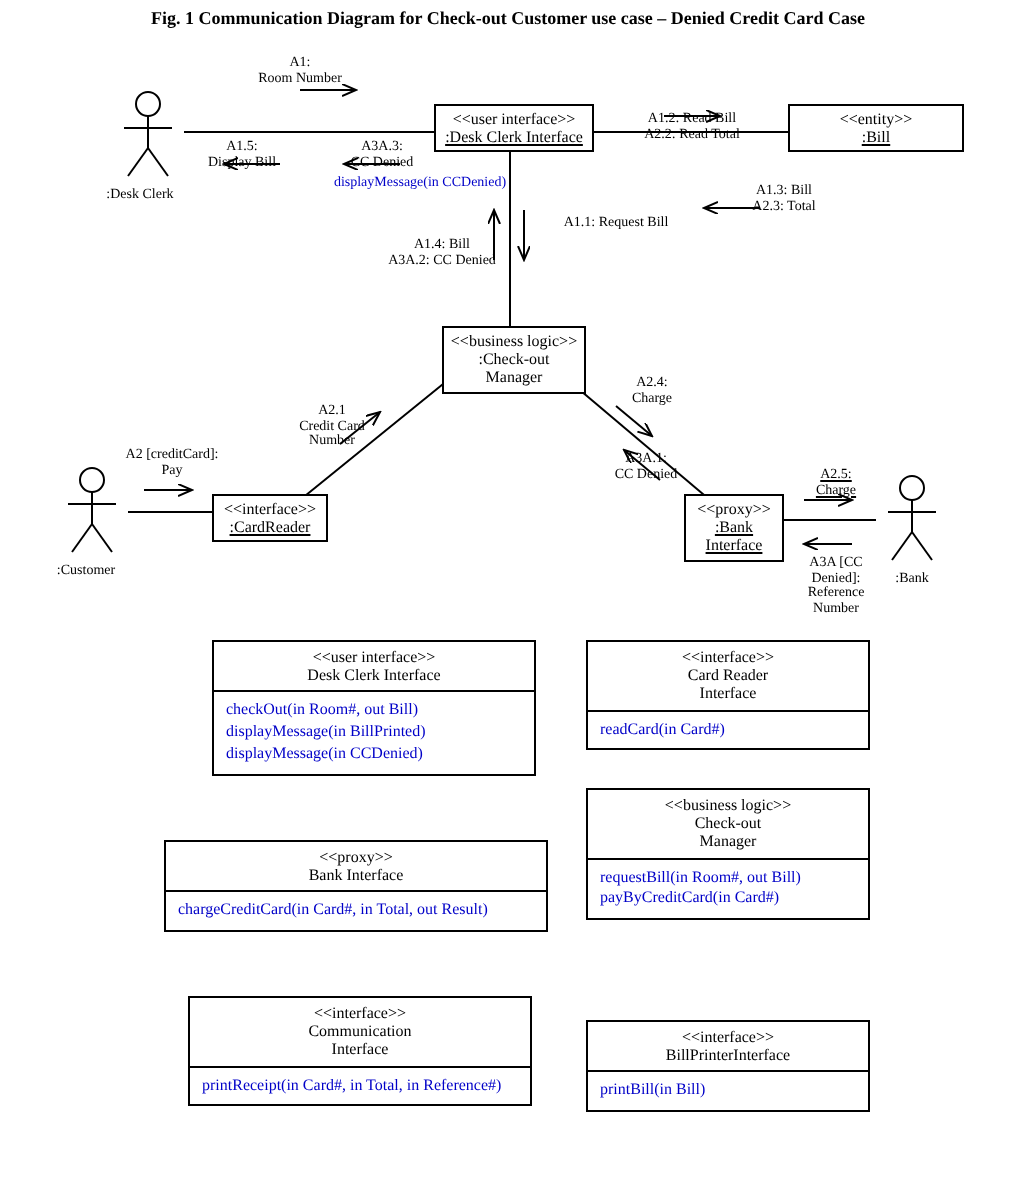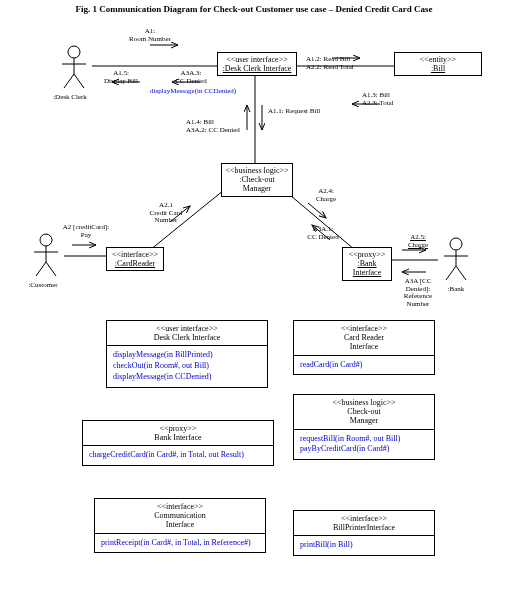--- a/index.html
+++ b/index.html
@@ -5,21 +5,21 @@
   html,body{margin:0;padding:0;background:#fff;font-family:"Times New Roman",serif;font-size:8px;color:#000;}
   .page{position:relative;width:508px;height:598px;}
   .title{position:absolute;top:4px;left:0;right:0;text-align:center;font-weight:bold;font-size:9px;}
   .box{position:absolute;border:1px solid #000;background:#fff;text-align:center;line-height:1.15;}
   .box .stereo{display:block;}
   .box .nm{display:block;text-decoration:underline;}
   .cbox{position:absolute;border:1px solid #000;background:#fff;}
   .cbox .hdr{text-align:center;padding:3px 2px;border-bottom:1px solid #000;line-height:1.15;}
   .cbox .body{padding:4px 6px;color:#0000c8;text-align:left;line-height:1.35;}
   .lbl{position:absolute;font-size:7px;line-height:1.1;text-align:center;}
-  .lblL{text-align:left;}
+  .lblL{text-align:center;}
   .blue{color:#0000c8;}
   .actor{position:absolute;}
   svg{position:absolute;top:0;left:0;}
 </style>
 </head>
 <body>
 
 <div class="page">
   <div class="title">Fig. 1 Communication Diagram for Check-out Customer use case – Denied Credit Card Case</div>
 
@@ -138,22 +138,22 @@
   <div class="lbl" style="left:138px;top:202px;width:56px;">A2.1<br>Credit Card<br>Number</div>
   <div class="lbl" style="left:56px;top:224px;width:60px;">A2 [creditCard]:<br>Pay</div>
   <div class="lbl" style="left:306px;top:188px;width:40px;">A2.4:<br>Charge</div>
   <div class="lbl" style="left:298px;top:226px;width:50px;">A3A.1:<br>CC Denied</div>
   <div class="lbl" style="left:398px;top:234px;width:40px;text-decoration:underline;">A2.5:<br>Charge</div>
   <div class="lbl" style="left:396px;top:278px;width:44px;">A3A [CC<br>Denied]:<br>Reference<br>Number</div>
 
   <div class="cbox" style="left:106px;top:320px;width:160px;">
     <div class="hdr"><span>&lt;&lt;user interface&gt;&gt;</span><br><span>Desk Clerk Interface</span></div>
     <div class="body">
+      <div>checkOut(in Room#, out Bill)</div>
       <div>displayMessage(in BillPrinted)</div>
-      <div>checkOut(in Room#, out Bill)</div>
       <div>displayMessage(in CCDenied)</div>
     </div>
   </div>
 
   <div class="cbox" style="left:293px;top:320px;width:140px;">
     <div class="hdr"><span>&lt;&lt;interface&gt;&gt;</span><br><span>Card Reader</span><br><span>Interface</span></div>
     <div class="body">
         <div>readCard(in Card#)</div>
       </div>
   </div>

